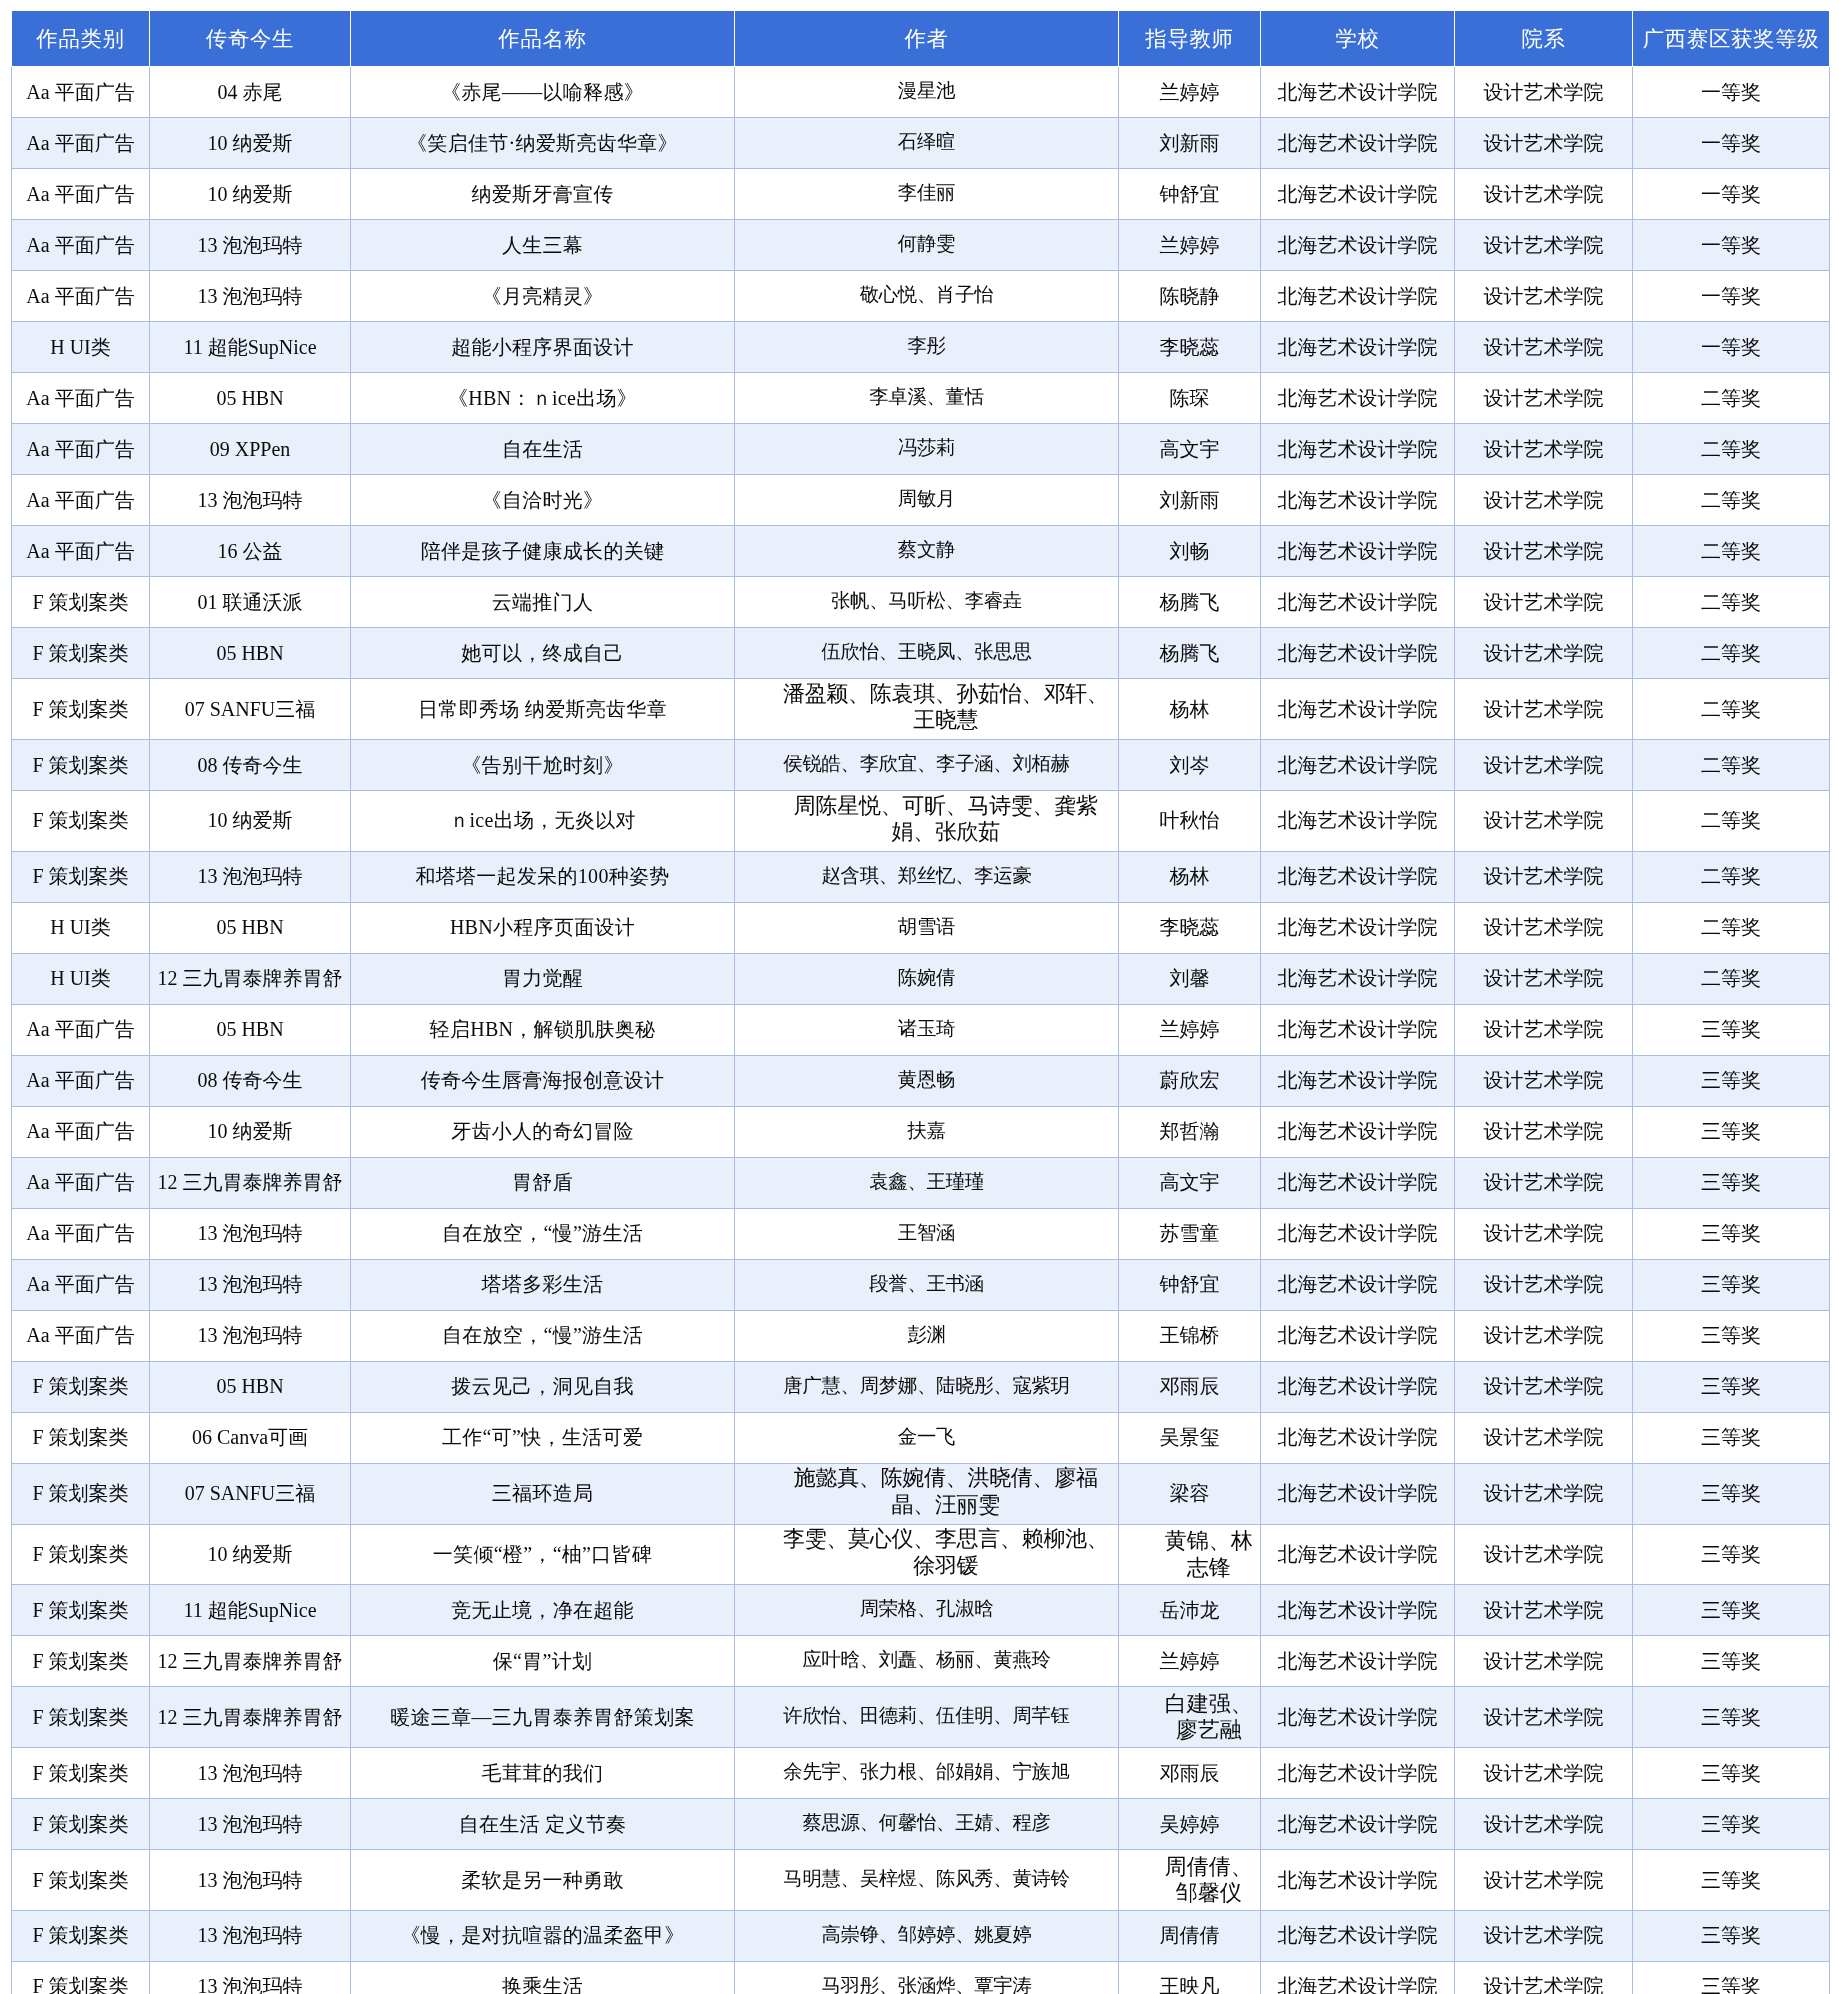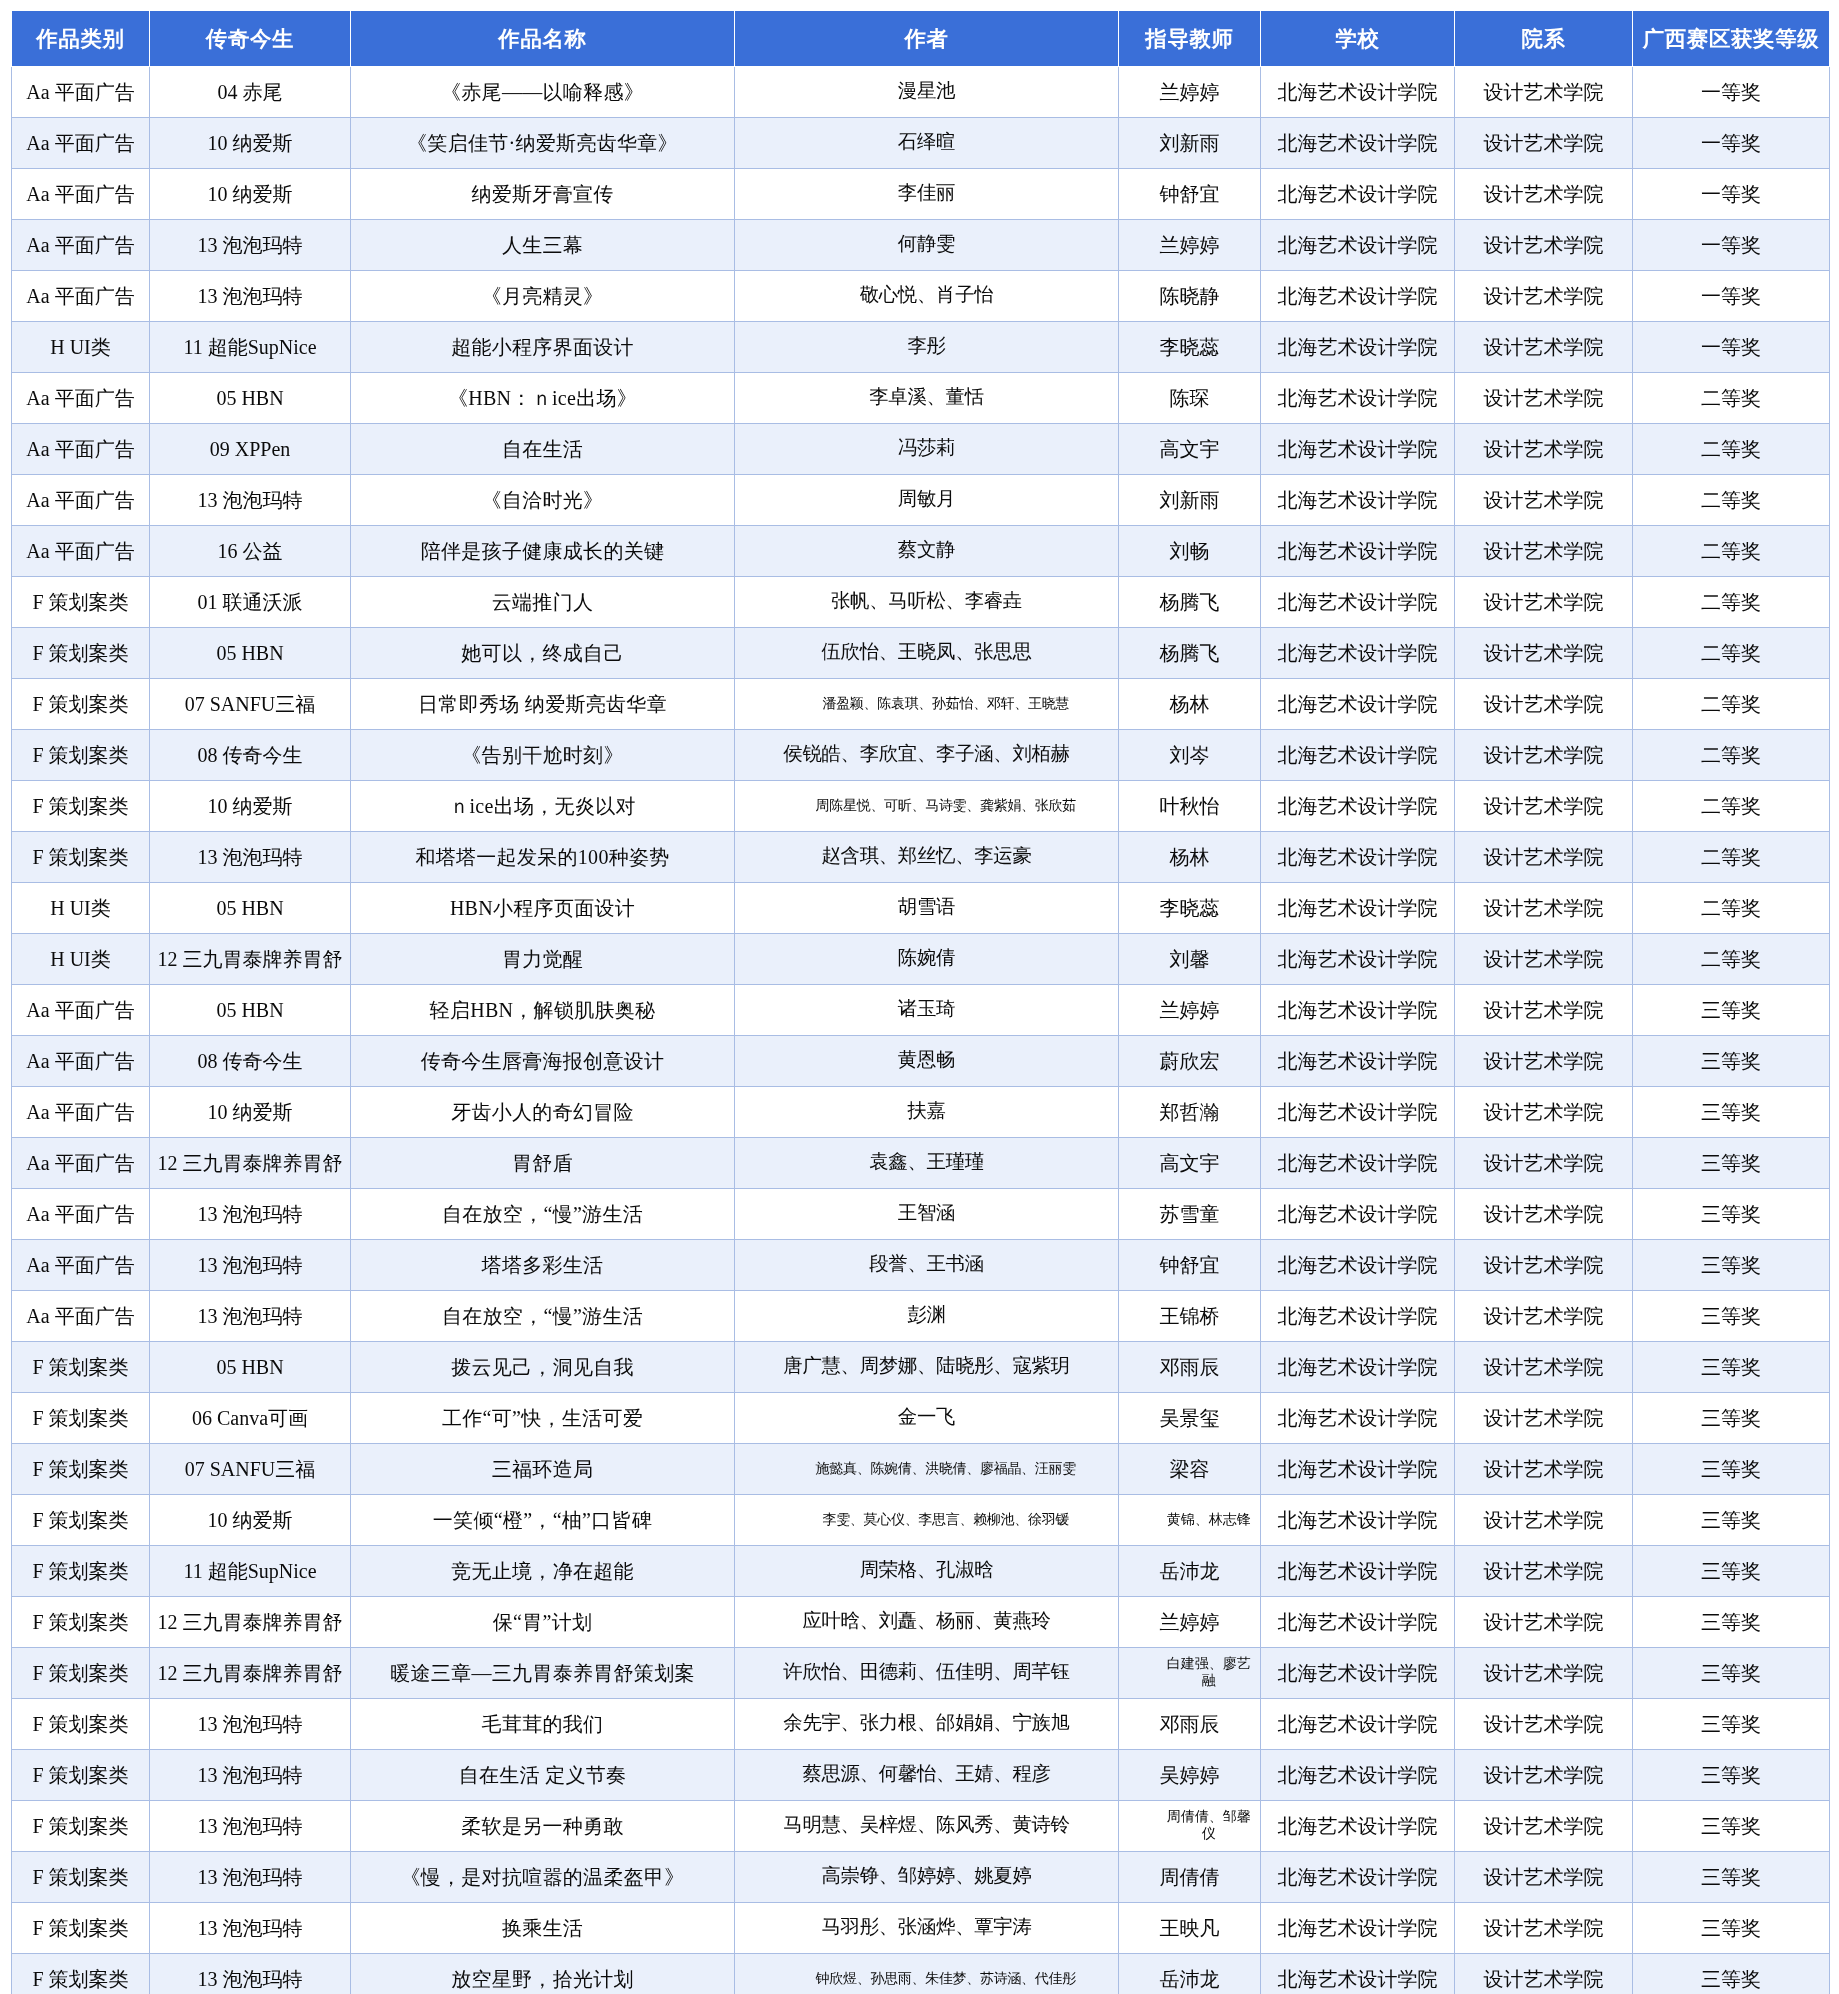--- a/index.html
+++ b/index.html
@@ -26,21 +26,21 @@
   table.award-table col.c2 { width: 384px; }
   table.award-table col.c3 { width: 384px; }
   table.award-table col.c4 { width: 142px; }
   table.award-table col.c5 { width: 194px; }
   table.award-table col.c6 { width: 178px; }
   table.award-table col.c7 { width: 197px; }
 
   table.award-table th {
     background: #3a6fd8;
     color: #ffffff;
-    font-weight: 700;
+    font-weight: 400;
     font-size: 21.4px;
     letter-spacing: 0.7px;
     height: 50px;
     border: 1.4px solid #ffffff;
     text-align: center;
     vertical-align: middle;
     padding: 2.8px 4.2px;
   }
   table.award-table td {
     border: 0.7px solid #a9bde4;
@@ -65,21 +65,21 @@
     font-size: 19.4px;
     letter-spacing: -0.3px;
     font-family: Liberation Mono, monospace;
   }
   table.award-table td.title {
     letter-spacing: 0.3px;
     font-family: Liberation Serif, serif;
   }
   table.award-table td.wrap {
     white-space: normal;
-    font-size: 14px;
+    font-size: 22px;
     line-height: 1.2;
     padding-left: 44px;
   }
 </style>
 </head>
 <body>
 
 <div class="sheet">
   <table class="award-table">
     <colgroup>

